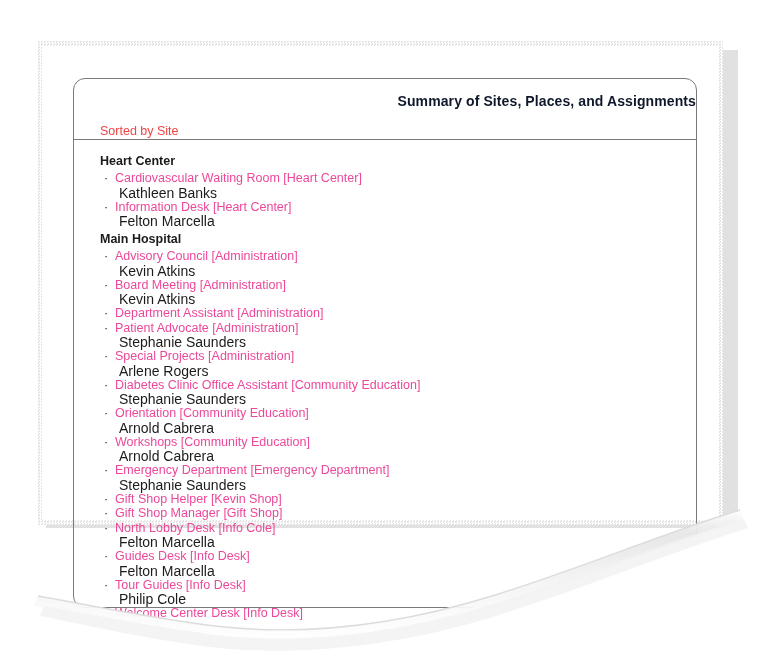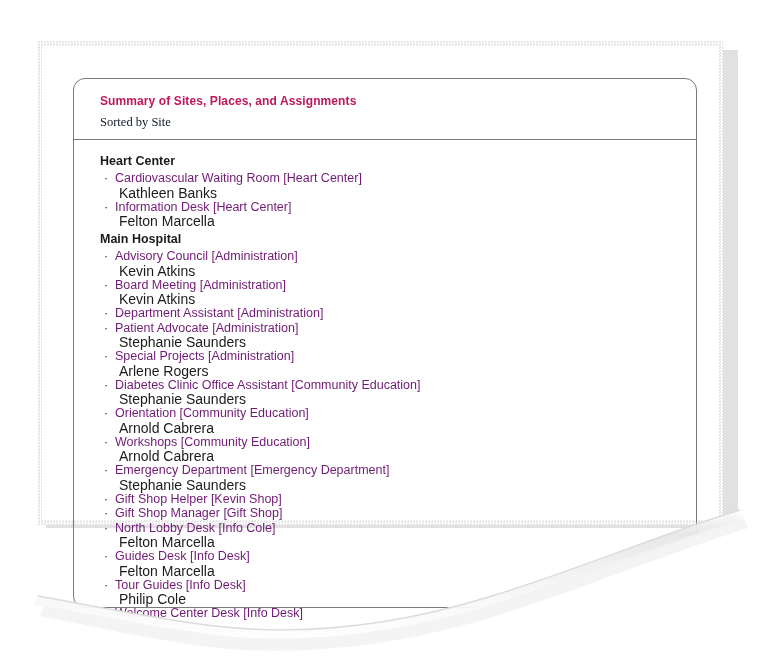--- a/index.html
+++ b/index.html
@@ -84,35 +84,35 @@
   
   .report-header {
     position: absolute;
     left: 74px;
     top: 79px;
     width: 622px;
     padding: 12px 0 9px 26px;
     box-sizing: border-box;
   }
   .report-title {
-    font-size: 12px;
+    font-size: 14px;
     font-weight: bold;
-    color: #be185d;
+    color: #0f172a;
     letter-spacing: .1px;
     line-height: 20px;
     white-space: nowrap;
+    text-align: right;
   }
   .report-subtitle {
     font-size: 12.5px;
     font-weight: normal;
-    color: #0f172a;
+    color: #ef4444;
     line-height: 16px;
-    margin-top: 3px;
-    white-space: nowrap;
-    font-family: Liberation Serif, serif;
+    margin-top: 12px;
+    white-space: nowrap;
   }
   .header-rule {
     position: absolute;
     left: 74px;
     top: 139px;
     width: 622px;
     height: 1px;
     background: #7a7a7a;
   }
 
@@ -151,21 +151,21 @@
     position: absolute;
     left: 4px;
     top: 0;
     font-size: 12.5px;
     line-height: 14.5px;
     color: #1b1b1b;
   }
   .place-label {
     display: block;
     font-size: 12.5px;
-    color: #701a75;
+    color: #ec4899;
     line-height: 14.5px;
     white-space: nowrap;
   }
   .assignee {
     display: block;
     font-size: 14px;
     color: #1b1b1b;
     line-height: 14px;
     padding-left: 4px;
     white-space: nowrap;

